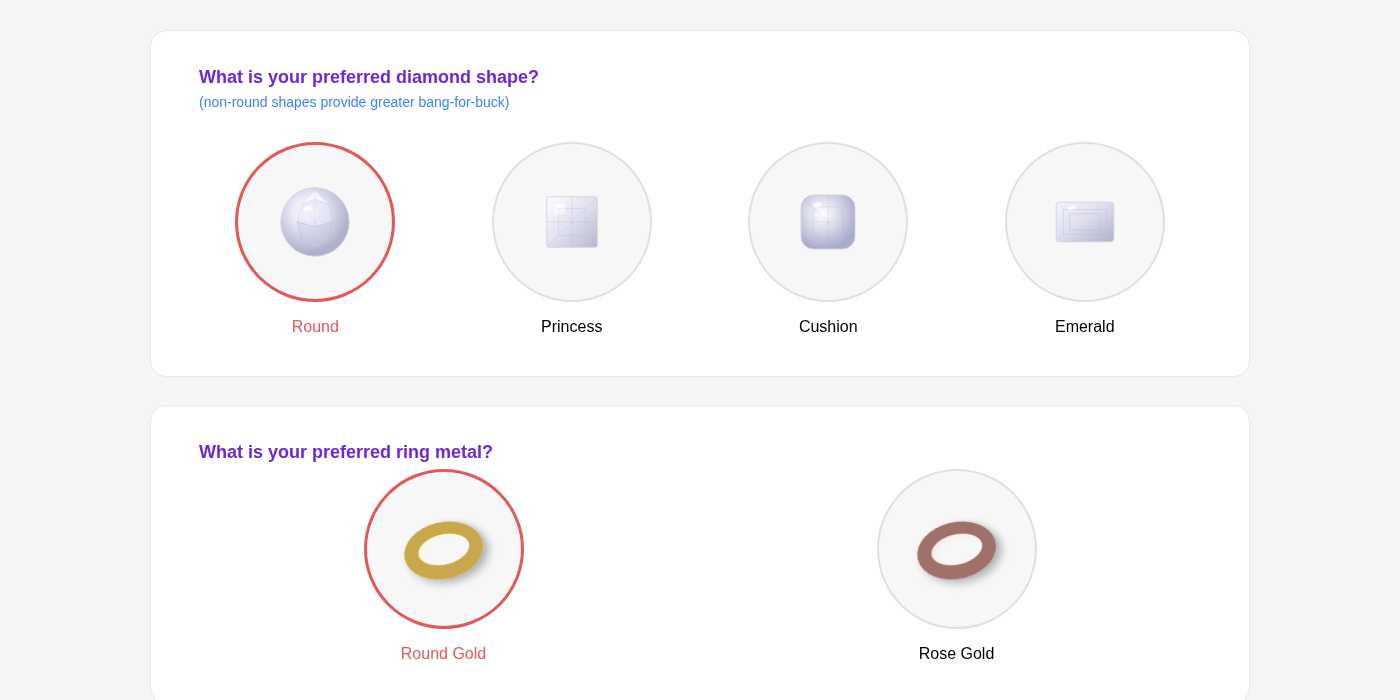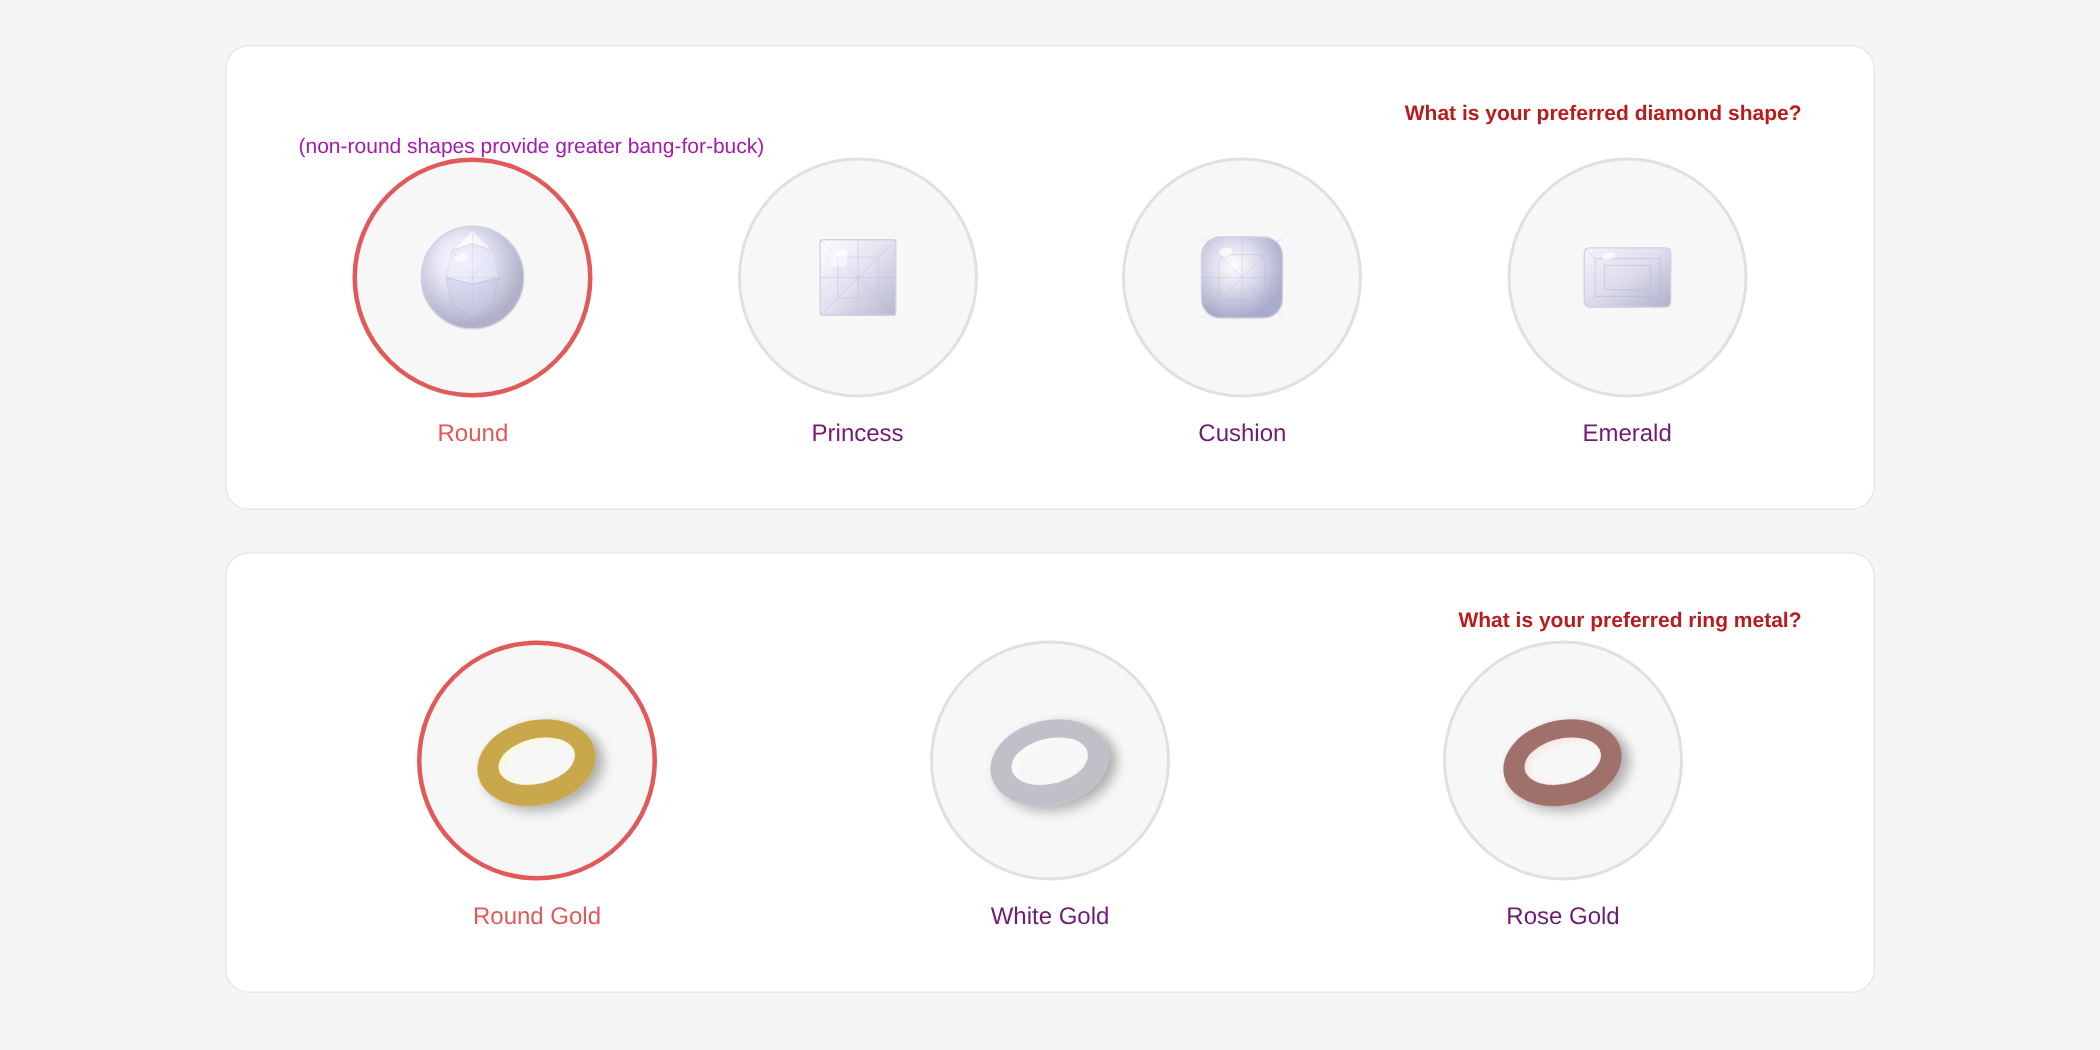--- a/index.html
+++ b/index.html
@@ -15,29 +15,29 @@
     .section-card {
       background: #fff;
       border-radius: 16px;
       border: 1px solid #e8e8e8;
       width: 100%;
       max-width: 1100px;
       padding: 36px 48px 40px;
       margin-bottom: 28px;
     }
     .section-title {
-      font-size: 14px;
+      font-size: 18px;
       font-weight: 700;
-      color: #b91c1c;
+      color: #6d28d9;
       margin-bottom: 6px;
-      text-align: right;
     }
     .section-subtitle {
       font-size: 14px;
-      color: #a21caf;
+      color: #3b82f6;
+      margin-bottom: 32px;
     }
     .options-row {
       display: flex;
       gap: 24px;
       align-items: flex-start;
     }
     .option-item {
       display: flex;
       flex-direction: column;
       align-items: center;
@@ -56,21 +56,21 @@
       justify-content: center;
       margin-bottom: 16px;
       position: relative;
       transition: border-color 0.2s;
     }
     .circle-wrap.selected {
       border: 3px solid #e05a5a;
     }
     .option-label {
       font-size: 16px;
-      color: #701a75;
+      color: #000000;
       font-weight: 400;
       text-align: center;
     }
     .option-label.selected {
       color: #e05a5a;
       font-weight: 500;
     }
 
     
     .diamond-icon {
@@ -236,28 +236,20 @@
 
     <div class="option-item">
       <div class="circle-wrap selected">
         <div class="ring-icon">
           <div class="ring-yellow"></div>
         </div>
       </div>
       <span class="option-label selected">Round Gold</span>
     </div>
 
-    <div class="option-item">
-      <div class="circle-wrap">
-        <div class="ring-icon">
-          <div class="ring-white"></div>
-        </div>
-      </div>
-      <span class="option-label">White Gold</span>
-    </div>
 
     <div class="option-item">
       <div class="circle-wrap">
         <div class="ring-icon">
           <div class="ring-rose"></div>
         </div>
       </div>
       <span class="option-label">Rose Gold</span>
     </div>
 

